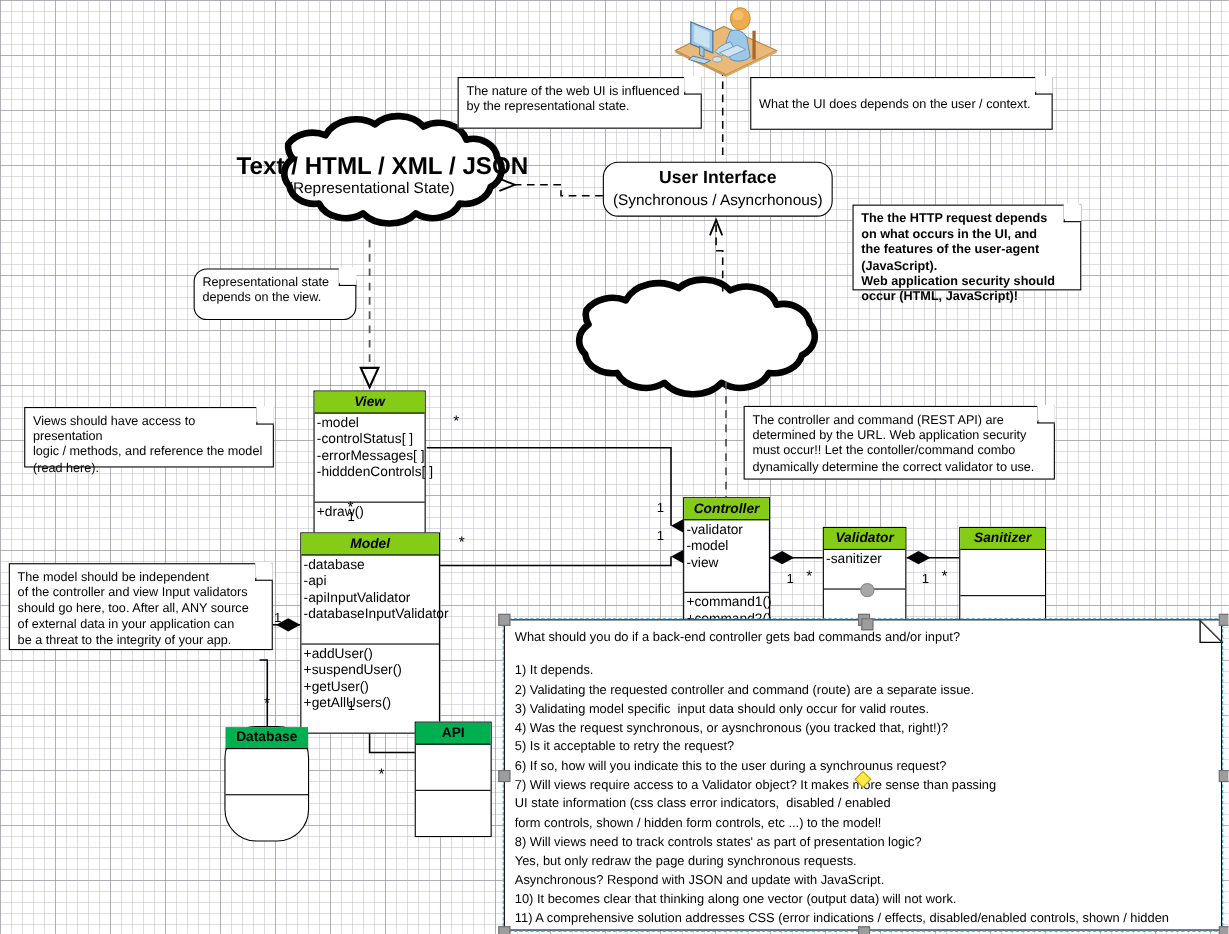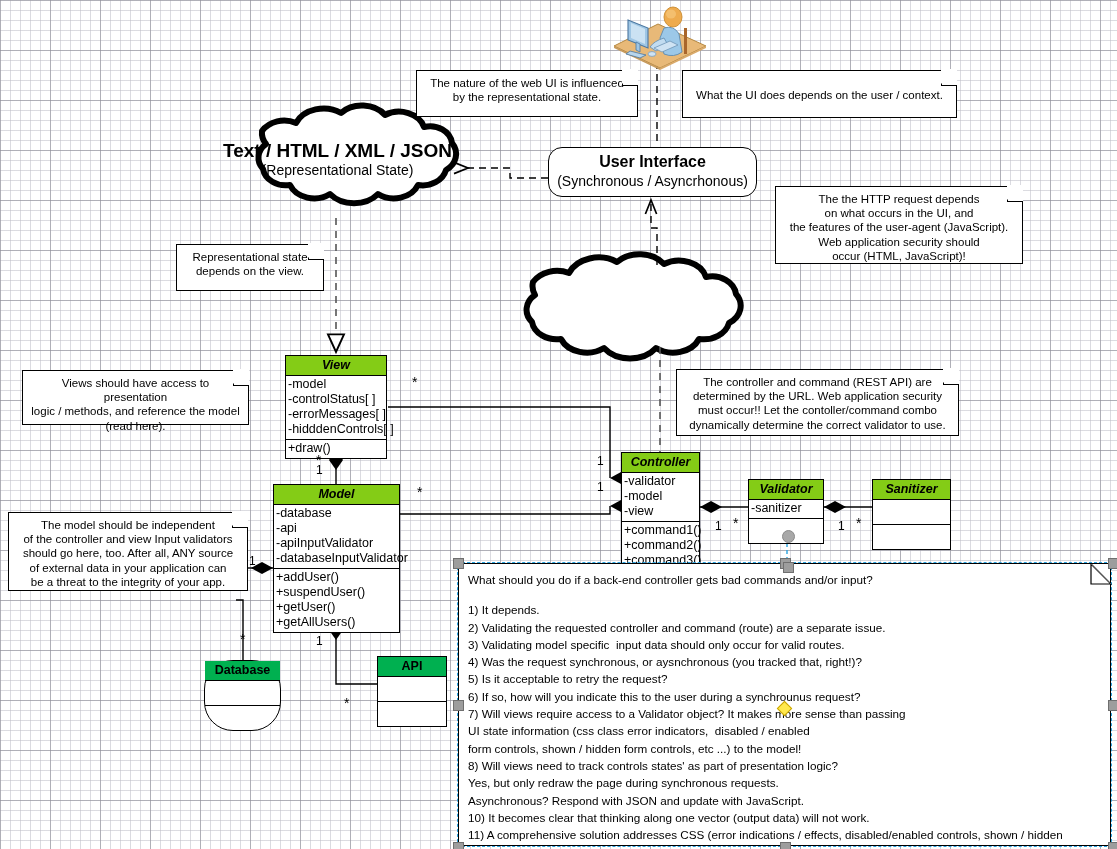--- a/index.html
+++ b/index.html
@@ -49,41 +49,40 @@
     background: #84cc16;
     color: #000;
     line-height: 14px;
   }
   .uml.green .hdr {
     background: #00b050;
     font-style: normal;
   }
   .uml .compart {
     border-bottom: 1.5px solid #000;
-    padding: 1px 2px 2px 2px;
+    padding: 1px 2px 19px 2px;
   }
   .uml .compart:last-child { border-bottom: none; }
   .uml .compart div {
     font-size: 12.5px;
     line-height: 15px;
     white-space: nowrap;
   }
   .uml .empty { height: 21px; }
 
   
   .note {
     position: absolute;
     background: #fff;
     border: 1.3px solid #000;
     box-sizing: border-box;
     font-size: 11.5px;
     line-height: 14.2px;
     padding: 5px 7px 5px 7px;
     z-index: 6;
-    text-align: center;
   }
   .note .fold {
     position: absolute;
     top: -1px; right: -1px;
     width: 15px; height: 15px;
     background: #fff;
     border-left: 1.3px solid #000;
     border-bottom: 1.3px solid #000;
     transform: none;
   }
@@ -109,21 +108,21 @@
   .rrect .t1 { font-size: 16px; font-weight: bold; line-height: 20px; }
   .rrect .t2 { font-size: 14px; line-height: 18px; }
 
   
   .cloudlbl {
     position: absolute;
     text-align: center;
     z-index: 6;
     pointer-events: none;
   }
-  .cloudlbl .c1 { font-size: 19px; font-weight: bold; line-height: 21px; white-space: nowrap; }
+  .cloudlbl .c1 { font-size: 22px; font-weight: bold; line-height: 21px; white-space: nowrap; }
   .cloudlbl .c2 { font-size: 14px; line-height: 18px; white-space: nowrap; }
 
   
   .mult {
     position: absolute;
     font-size: 12px;
     line-height: 12px;
     z-index: 7;
   }
   .mult.star { font-size: 14px; }
@@ -323,30 +322,30 @@
     <div class="fold"></div>
     <div>The nature of the web UI is influenced</div>
     <div>by the representational state.</div>
   </div>
 
   <div class="note" style="left:682px; top:70px; width:275px; height:48px; padding-top:17px;">
     <div class="fold"></div>
     <div>What the UI does depends on the user / context.</div>
   </div>
 
-  <div class="note" style="left:775px; top:186px; width:248px; height:78px;">
+  <div class="note" style="left:775px; top:186px; width:208px; height:78px;font-weight:bold;">
     <div class="fold"></div>
     <div>The the HTTP request depends</div>
     <div>on what occurs in the UI, and</div>
     <div>the features of the user-agent (JavaScript).</div>
     <div>Web application security should</div>
     <div>occur (HTML, JavaScript)!</div>
   </div>
 
-  <div class="note" style="left:176px; top:244px; width:148px; height:47px;">
+  <div class="note" style="left:176px; top:244px; width:148px; height:47px;border-radius:12px;">
     <div class="fold"></div>
     <div>Representational state</div>
     <div>depends on the view.</div>
   </div>
 
   <div class="note" style="left:22px; top:370px; width:227px; height:55px;">
     <div class="fold"></div>
     <div>Views should have access to presentation</div>
     <div>logic / methods, and reference the model</div>
     <div>(read here).</div>

